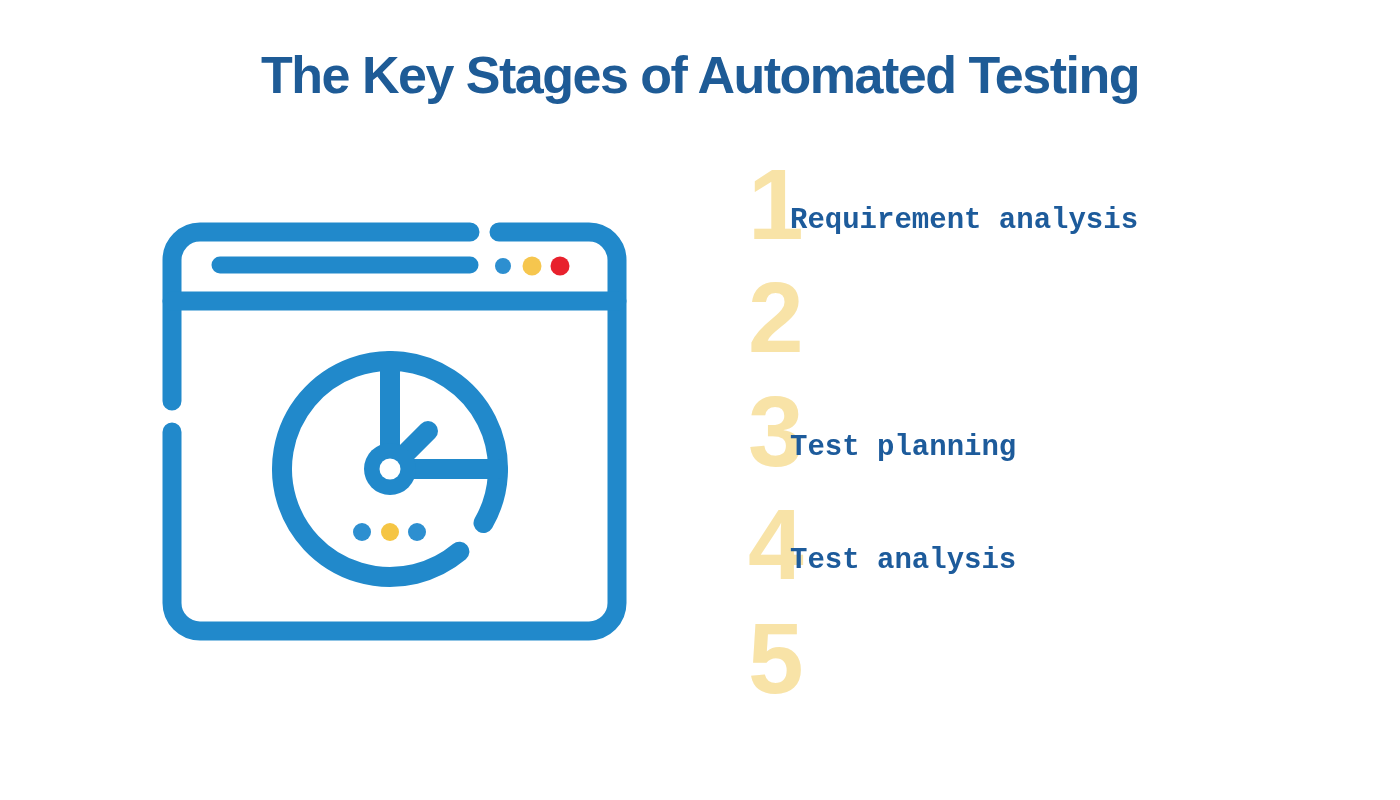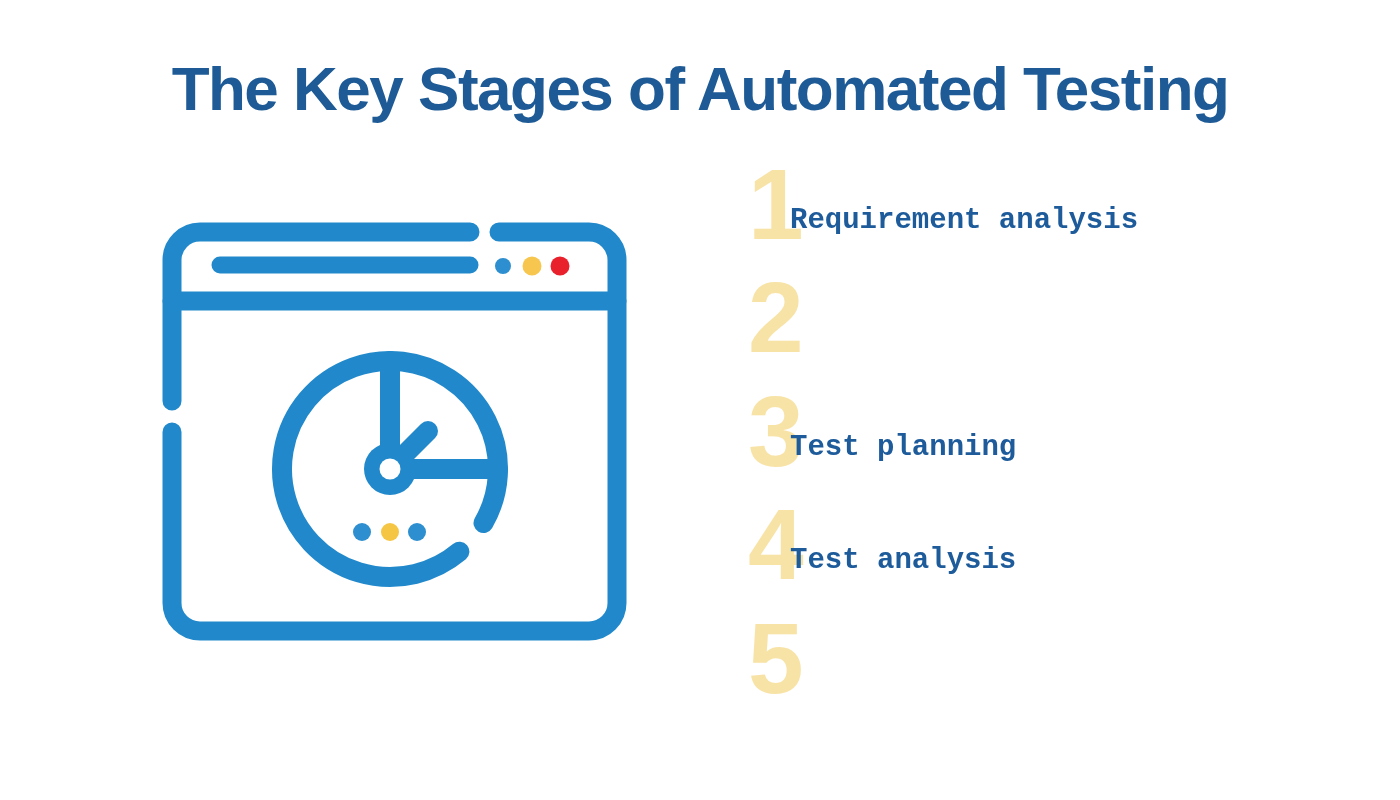--- a/index.html
+++ b/index.html
@@ -14,23 +14,23 @@
     --background:#ffffff;
   }
   html,body{margin:0;padding:0;}
   body{
     width:1400px;height:800px;overflow:hidden;
     background:var(--background);
     font-family:"Liberation Sans","DejaVu Sans",sans-serif;
   }
   .canvas{position:relative;width:1400px;height:800px;background:var(--background);}
   .title{
-    position:absolute;left:0;right:0;top:45px;margin:8px;
+    position:absolute;left:0;right:0;top:45px;margin:0;
     text-align:center;
-    font-size:62px;font-weight:700;letter-spacing:-1.5px;
+    font-size:52px;font-weight:700;letter-spacing:-1.5px;
     color:var(--title-blue);
   }
   .illustration{
     position:absolute;left:140px;top:205px;width:500px;height:440px;
   }
   .illustration .stroke{
     fill:none;stroke:var(--illustration-blue);stroke-linecap:round;
   }
   .illustration .w19{stroke-width:19;}
   .illustration .w17{stroke-width:17;}

